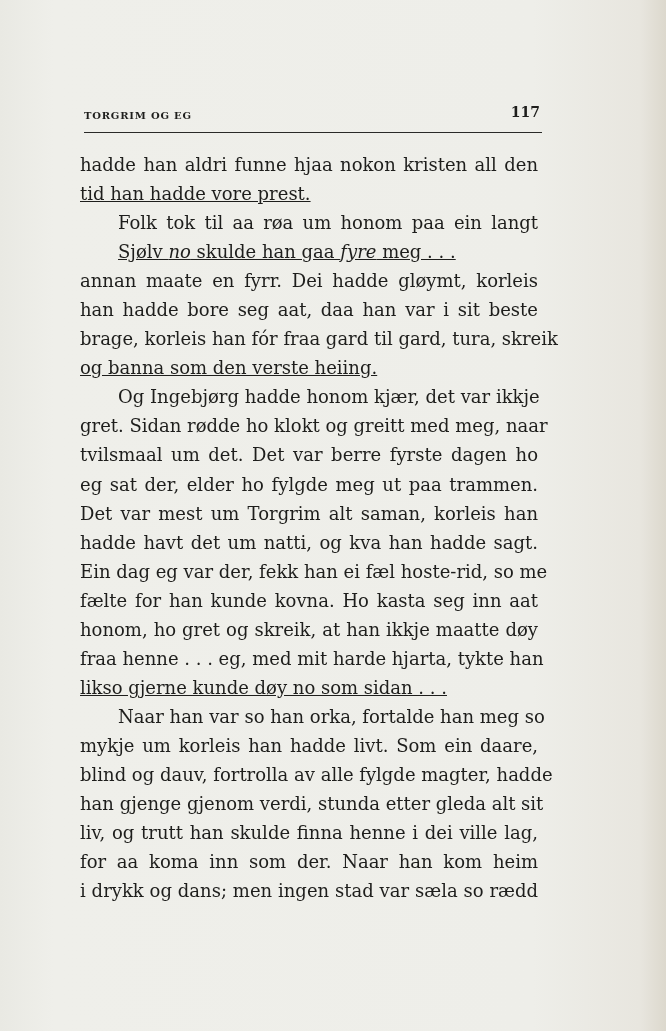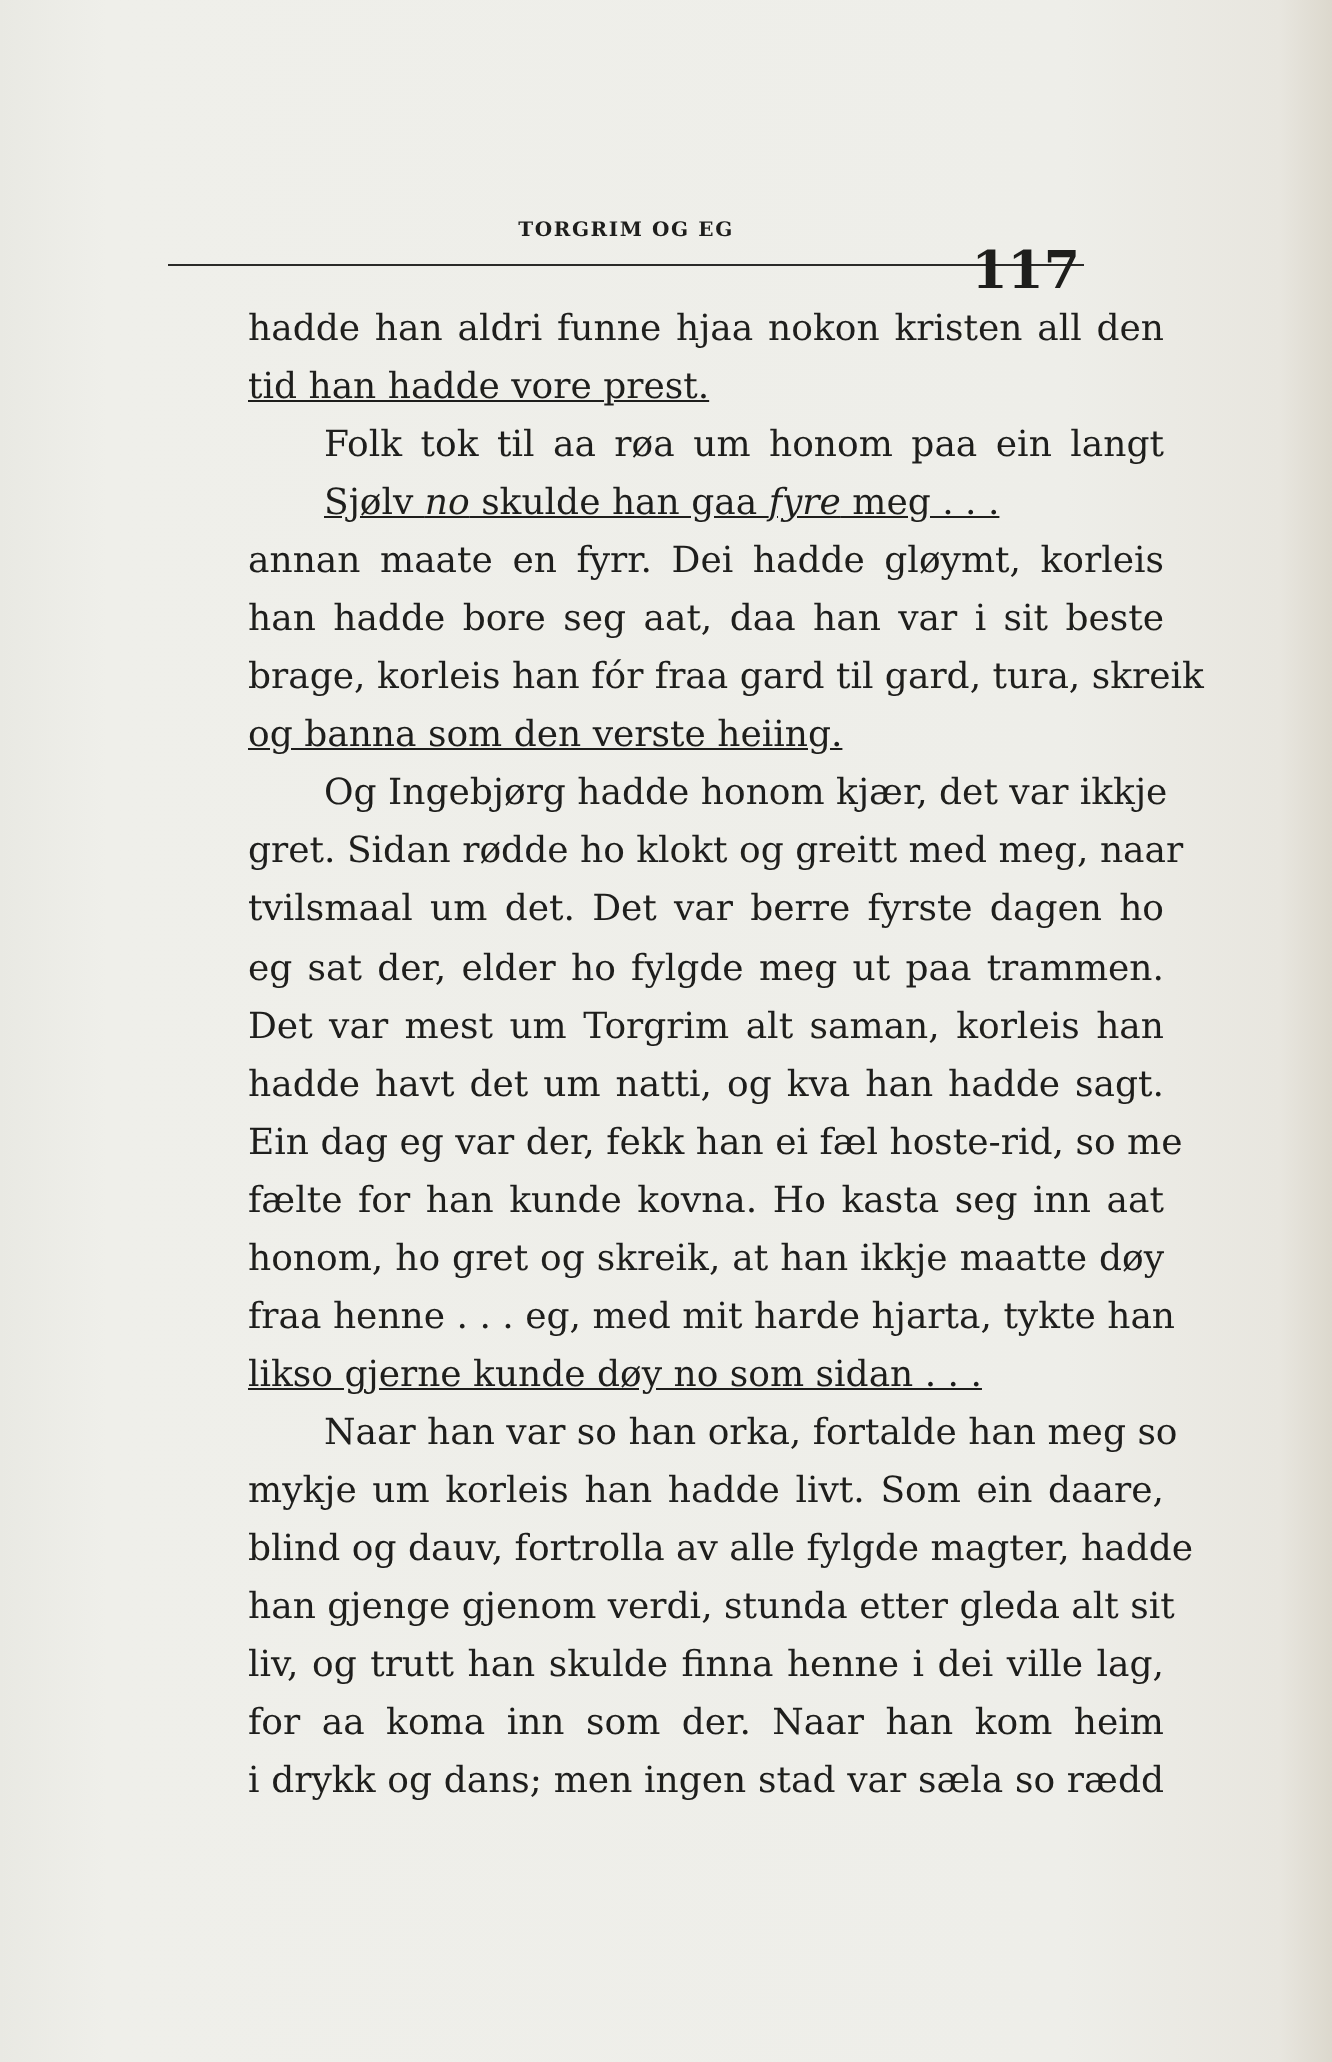--- a/index.html
+++ b/index.html
@@ -12,29 +12,29 @@
   }
   .page {
     position: absolute; left: 0; top: 0; width: 666px; height: 1031px;
     background: linear-gradient(90deg, #e9e9e3 0%, #efefea 8%, #eeeee9 80%, #e8e6df 96%, #dcd8cd 100%);
   }
   .running-head {
     position: absolute; left: 84px; top: 100px; width: 458px; height: 32px;
     border-bottom: 1.5px solid #2a2a28;
   }
   .running-title {
-    position: absolute; left: 0; right: 0; top: 10px; text-align: center;
+    position: absolute; left: 0; right: 0; top: 10px; 
     font-size: 10px; letter-spacing: 0.8px; font-weight: bold;
   }
   .page-number {
-    position: absolute; right: 2px; top: 21px;
-    font-size: 26px; font-weight: bold;
+    position: absolute; right: 2px; top: 4px;
+    font-size: 14px; font-weight: bold;
   }
   .body-text {
-    position: absolute; left: 80px; top: 150px; width: 458px; margin-left: 44px;
+    position: absolute; left: 80px; top: 150px; width: 458px;
   }
   .line {
     height: 29.05px; line-height: 29px; font-size: 18px;
     white-space: nowrap; text-align: justify; text-align-last: justify;
   }
   .line.last { text-align-last: left; text-decoration: underline; }
   .line.indent { padding-left: 38px; }
   .line i { font-style: italic; }
 </style>
 </head>

